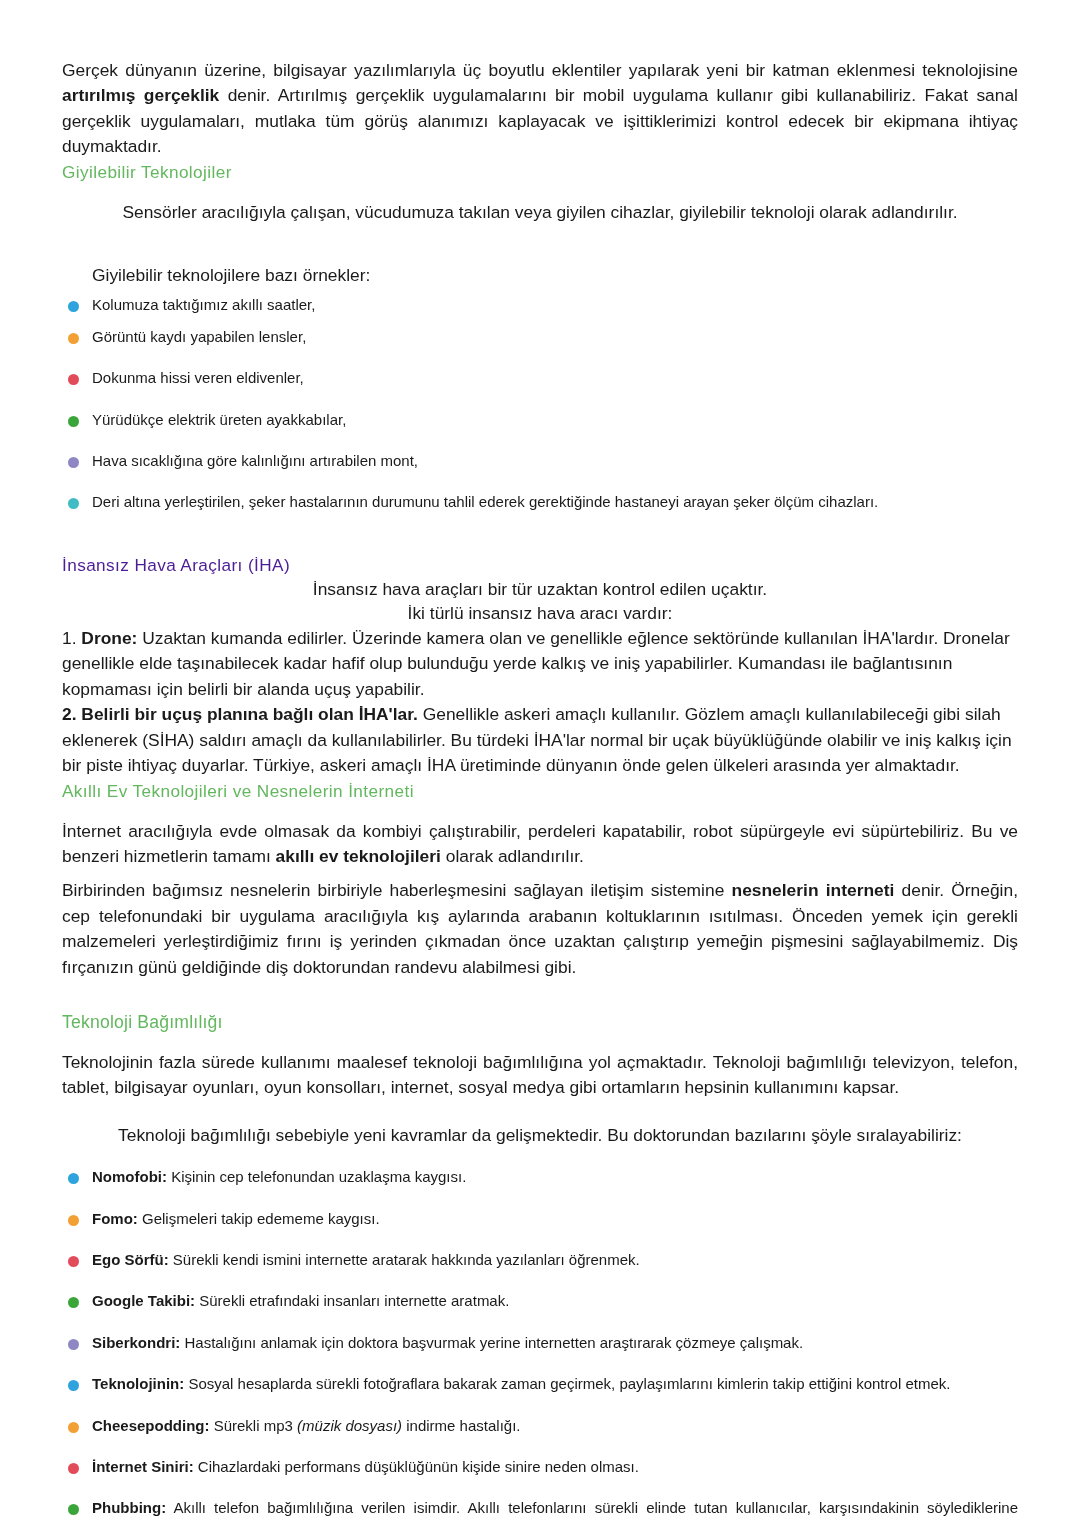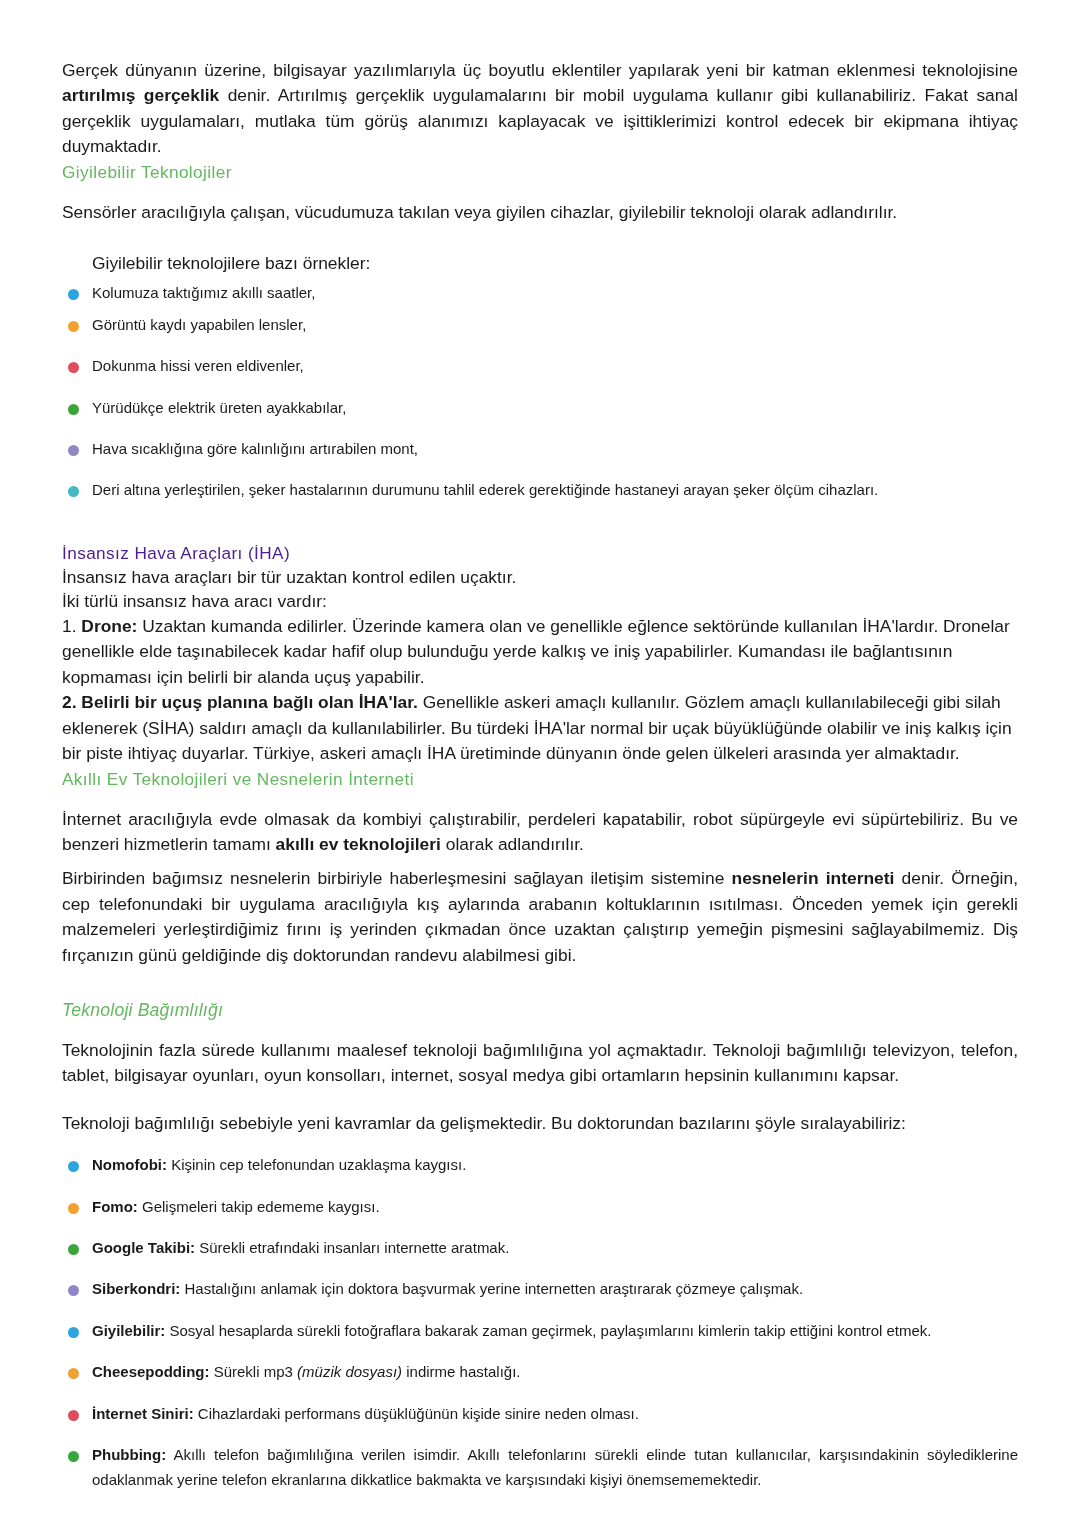--- a/index.html
+++ b/index.html
@@ -29,42 +29,41 @@
 
   
   p.para {
     margin: 0;
     font-size: 17.4px;
     line-height: 25.4px;
     color: #1a1a1a;
     text-align: justify;
     text-justify: inter-word;
   }
-  p.para.left { text-align: left; }
+  p.para.left { text-align: center; }
   p.tight { line-height: 24.6px; }
 
   .gap-sm { height: 9px; }
   .gap-md { height: 16px; }
   .gap-lg { height: 22px; }
   .gap-xl { height: 30px; }
 
   b, strong { font-weight: bold; }
   i, em { font-style: italic; text-align: right; }
 
   
   .heading-green {
     margin: 0;
     font-size: 17.2px;
     line-height: 24px;
     color: #63b75e;
     font-weight: normal;
     letter-spacing: 0.4px;
   }
   .heading-green.italic {
-    font-style: italic;
     font-size: 17.6px;
     letter-spacing: 0.2px;
   }
 
   
   .blist {
     list-style: none;
     margin: 0;
     padding: 0;
   }
@@ -87,21 +86,21 @@
     top: 9px;
     width: 11px;
     height: 11px;
     border-radius: 50%;
     display: block;
   }
   .blist.tight li { margin-bottom: 6px; }
   .blist.tight li.spaced { margin-bottom: 16px; }
 
   .lead-in {
-    margin: 4px 0 4px 0;
+    margin: 16px 0 4px 0;
     padding-left: 30px;
     font-size: 17.4px;
     line-height: 25.4px;
   }
 
   .numline {
     margin: 0;
     font-size: 17.4px;
     line-height: 25.4px;
     text-align: left;
@@ -149,22 +148,23 @@
     <h2 class="heading-green italic" style="color: rgb(99, 183, 94);">Teknoloji Bağımlılığı</h2>
     <div class="gap-md"></div>
     <p class="para">Teknolojinin fazla sürede kullanımı maalesef teknoloji bağımlılığına yol açmaktadır. Teknoloji bağımlılığı televizyon, telefon, tablet, bilgisayar oyunları, oyun konsolları, internet, sosyal medya gibi ortamların hepsinin kullanımını kapsar.</p>
     <div class="gap-lg"></div>
     <p class="para left">Teknoloji bağımlılığı sebebiyle yeni kavramlar da gelişmektedir. Bu doktorundan bazılarını şöyle sıralayabiliriz:</p>
     <div class="gap-md"></div>
 
     <ul class="blist">
       <li><span class="dot" style="background: rgb(46, 163, 221);"></span><b>Nomofobi:</b><span> Kişinin cep telefonundan uzaklaşma kaygısı.</span></li>
       <li><span class="dot" style="background: rgb(242, 160, 51);"></span><b> Fomo:</b><span> Gelişmeleri takip edememe kaygısı.</span></li>
+      <li><span class="dot" style="background: rgb(225, 75, 90);"></span><b>Ego Sörfü:</b><span> Sürekli kendi ismini internette aratarak hakkında yazılanları öğrenmek.</span></li>
       <li><span class="dot" style="background: rgb(58, 166, 58);"></span><b>Google Takibi:</b><span> Sürekli etrafındaki insanları internette aratmak.</span></li>
       <li><span class="dot" style="background: rgb(142, 135, 196);"></span><b>Siberkondri:</b><span> Hastalığını anlamak için doktora başvurmak yerine internetten araştırarak çözmeye çalışmak.</span></li>
-      <li class="justify"><span class="dot" style="background: rgb(46, 163, 221);"></span><b>Giyilebilir:</b><span> Sosyal hesaplarda sürekli fotoğraflara bakarak zaman geçirmek, paylaşımlarını kimlerin takip ettiğini kontrol etmek.</span></li>
+      <li class="justify"><span class="dot" style="background: rgb(46, 163, 221);"></span><b>Teknolojinin:</b><span> Sosyal hesaplarda sürekli fotoğraflara bakarak zaman geçirmek, paylaşımlarını kimlerin takip ettiğini kontrol etmek.</span></li>
       <li><span class="dot" style="background: rgb(242, 160, 51);"></span><b> Cheesepodding:</b><span> Sürekli mp3 </span><i>(müzik dosyası)</i><span> indirme hastalığı.</span></li>
       <li><span class="dot" style="background: rgb(225, 75, 90);"></span><b>İnternet Siniri:</b><span> Cihazlardaki performans düşüklüğünün kişide sinire neden olması.</span></li>
       <li class="justify"><span class="dot" style="background: rgb(58, 166, 58);"></span><b>Phubbing:</b><span> Akıllı telefon bağımlılığına verilen isimdir. Akıllı telefonlarını sürekli elinde tutan kullanıcılar, karşısındakinin söylediklerine odaklanmak yerine telefon ekranlarına dikkatlice bakmakta ve karşısındaki kişiyi önemsememektedir.</span></li>
     </ul>
 
   </div>
 </div>
 
 </body></html>

